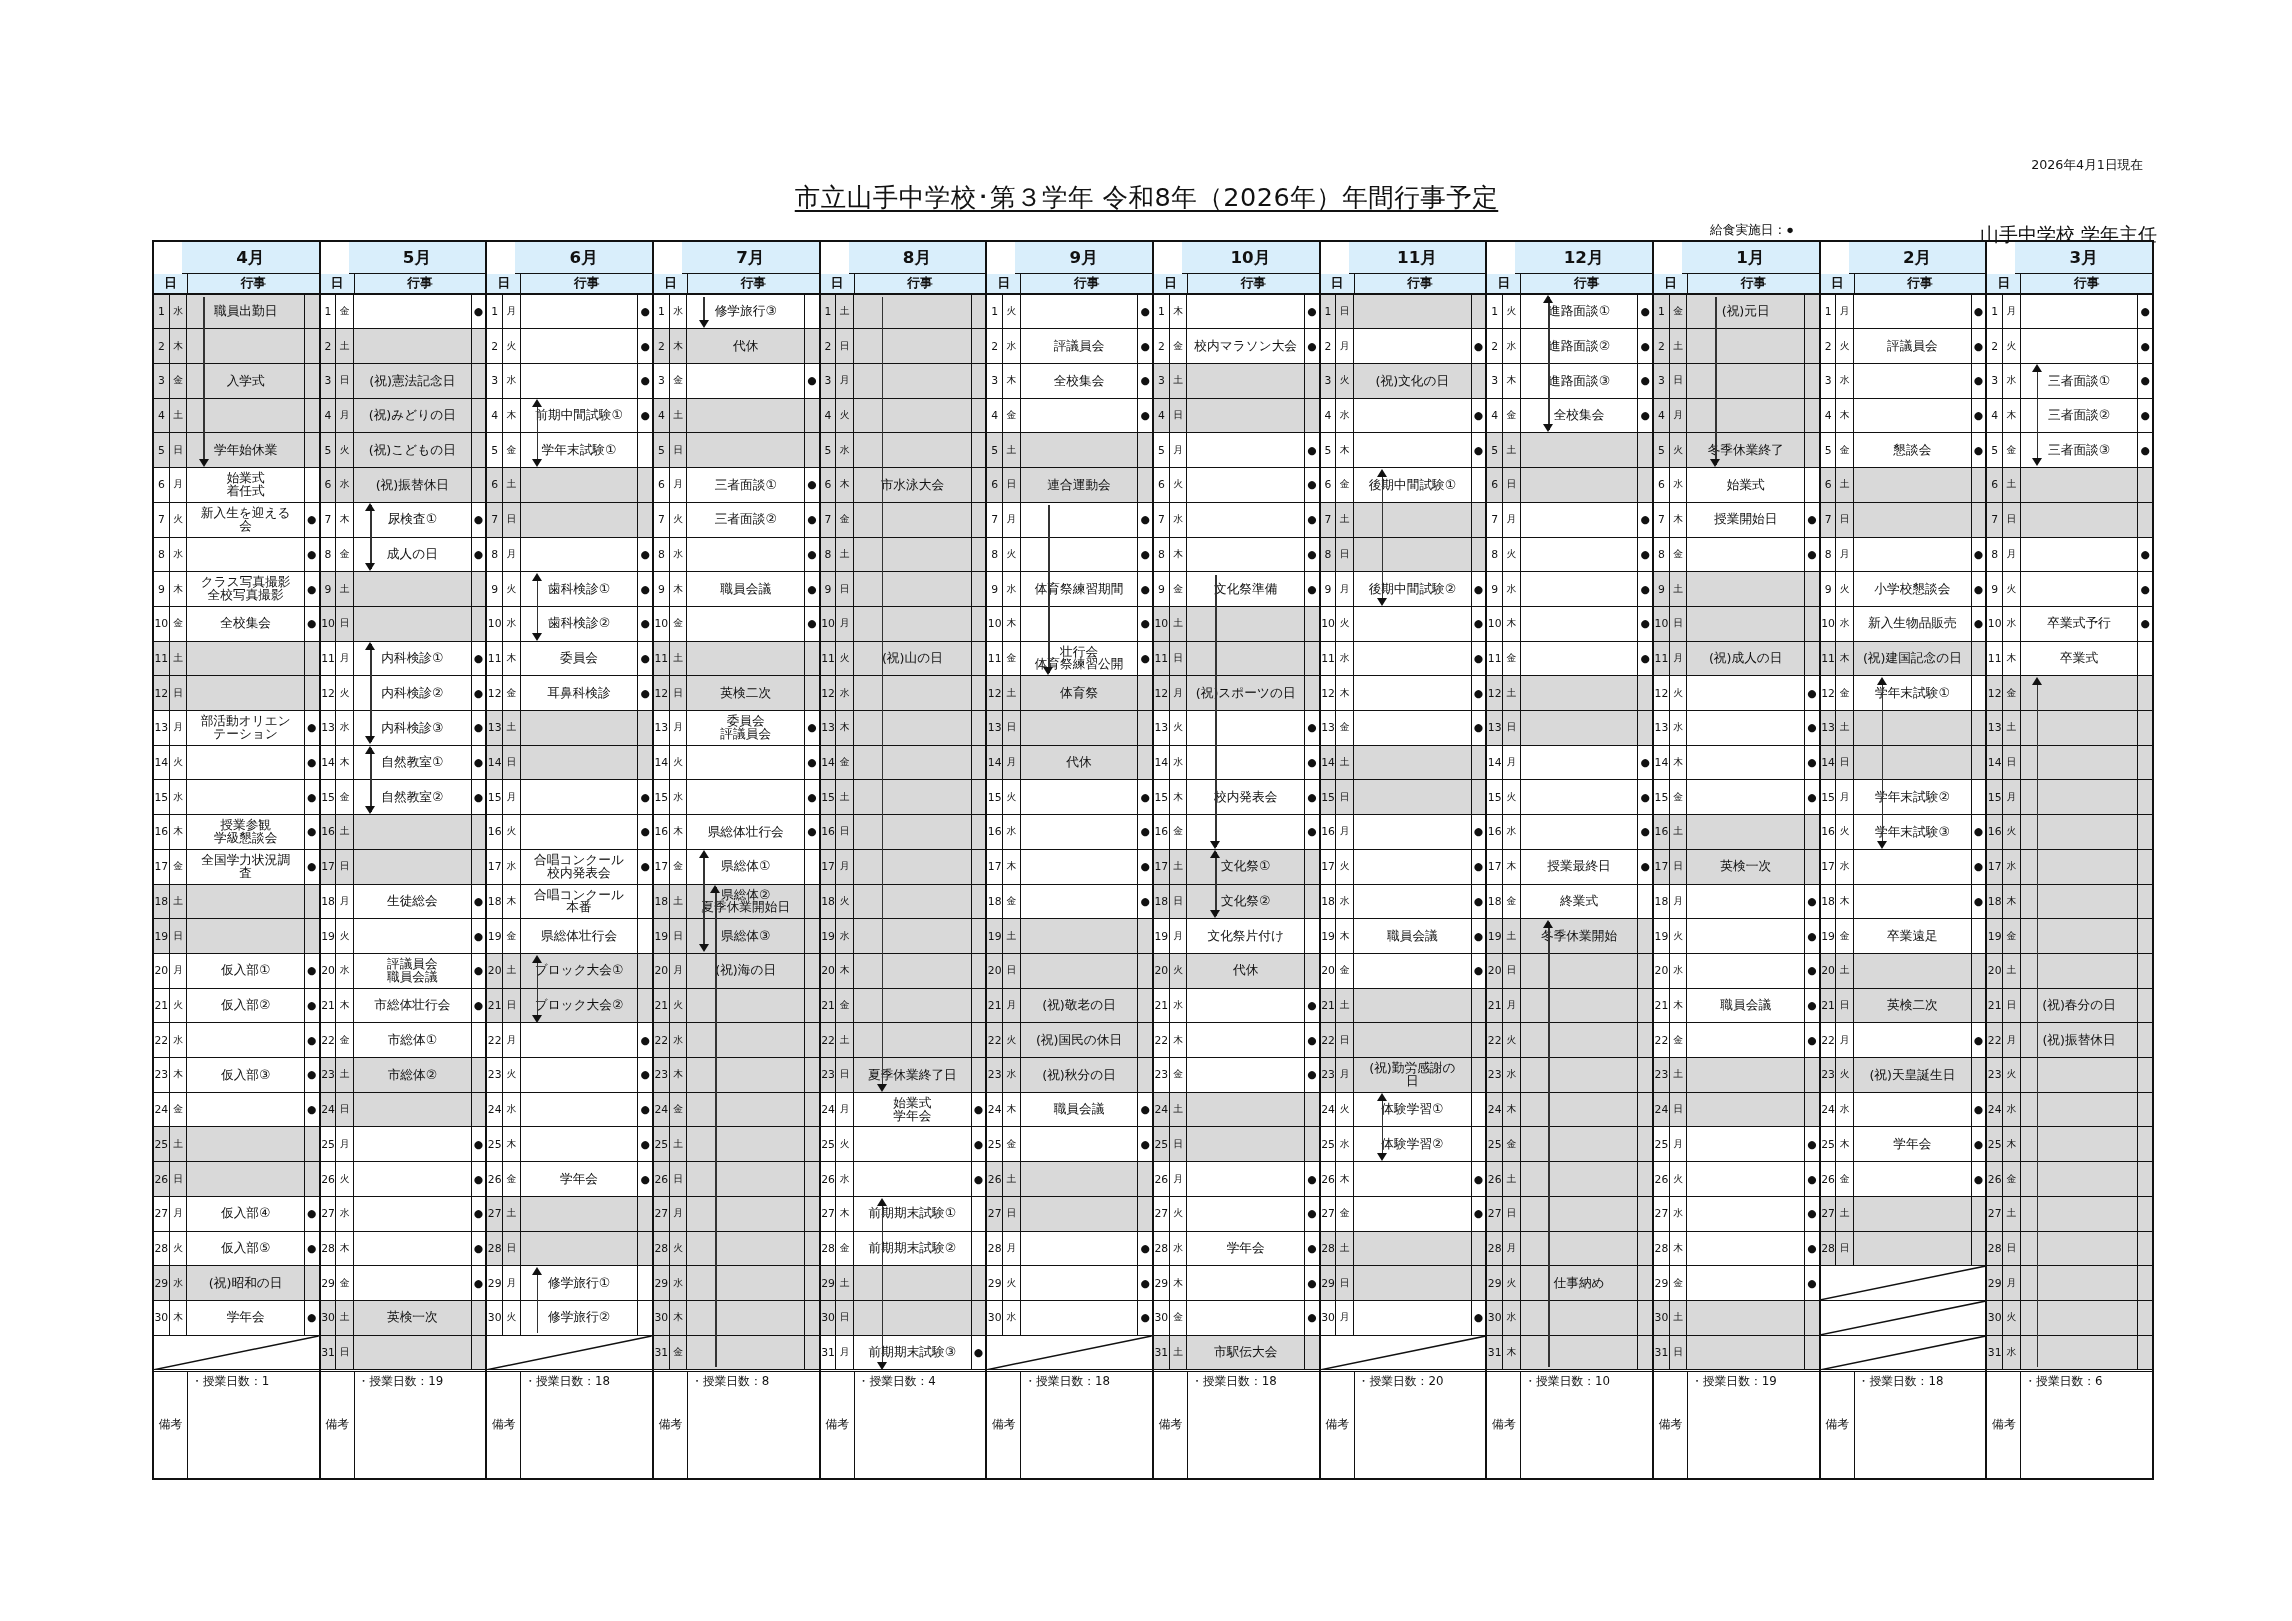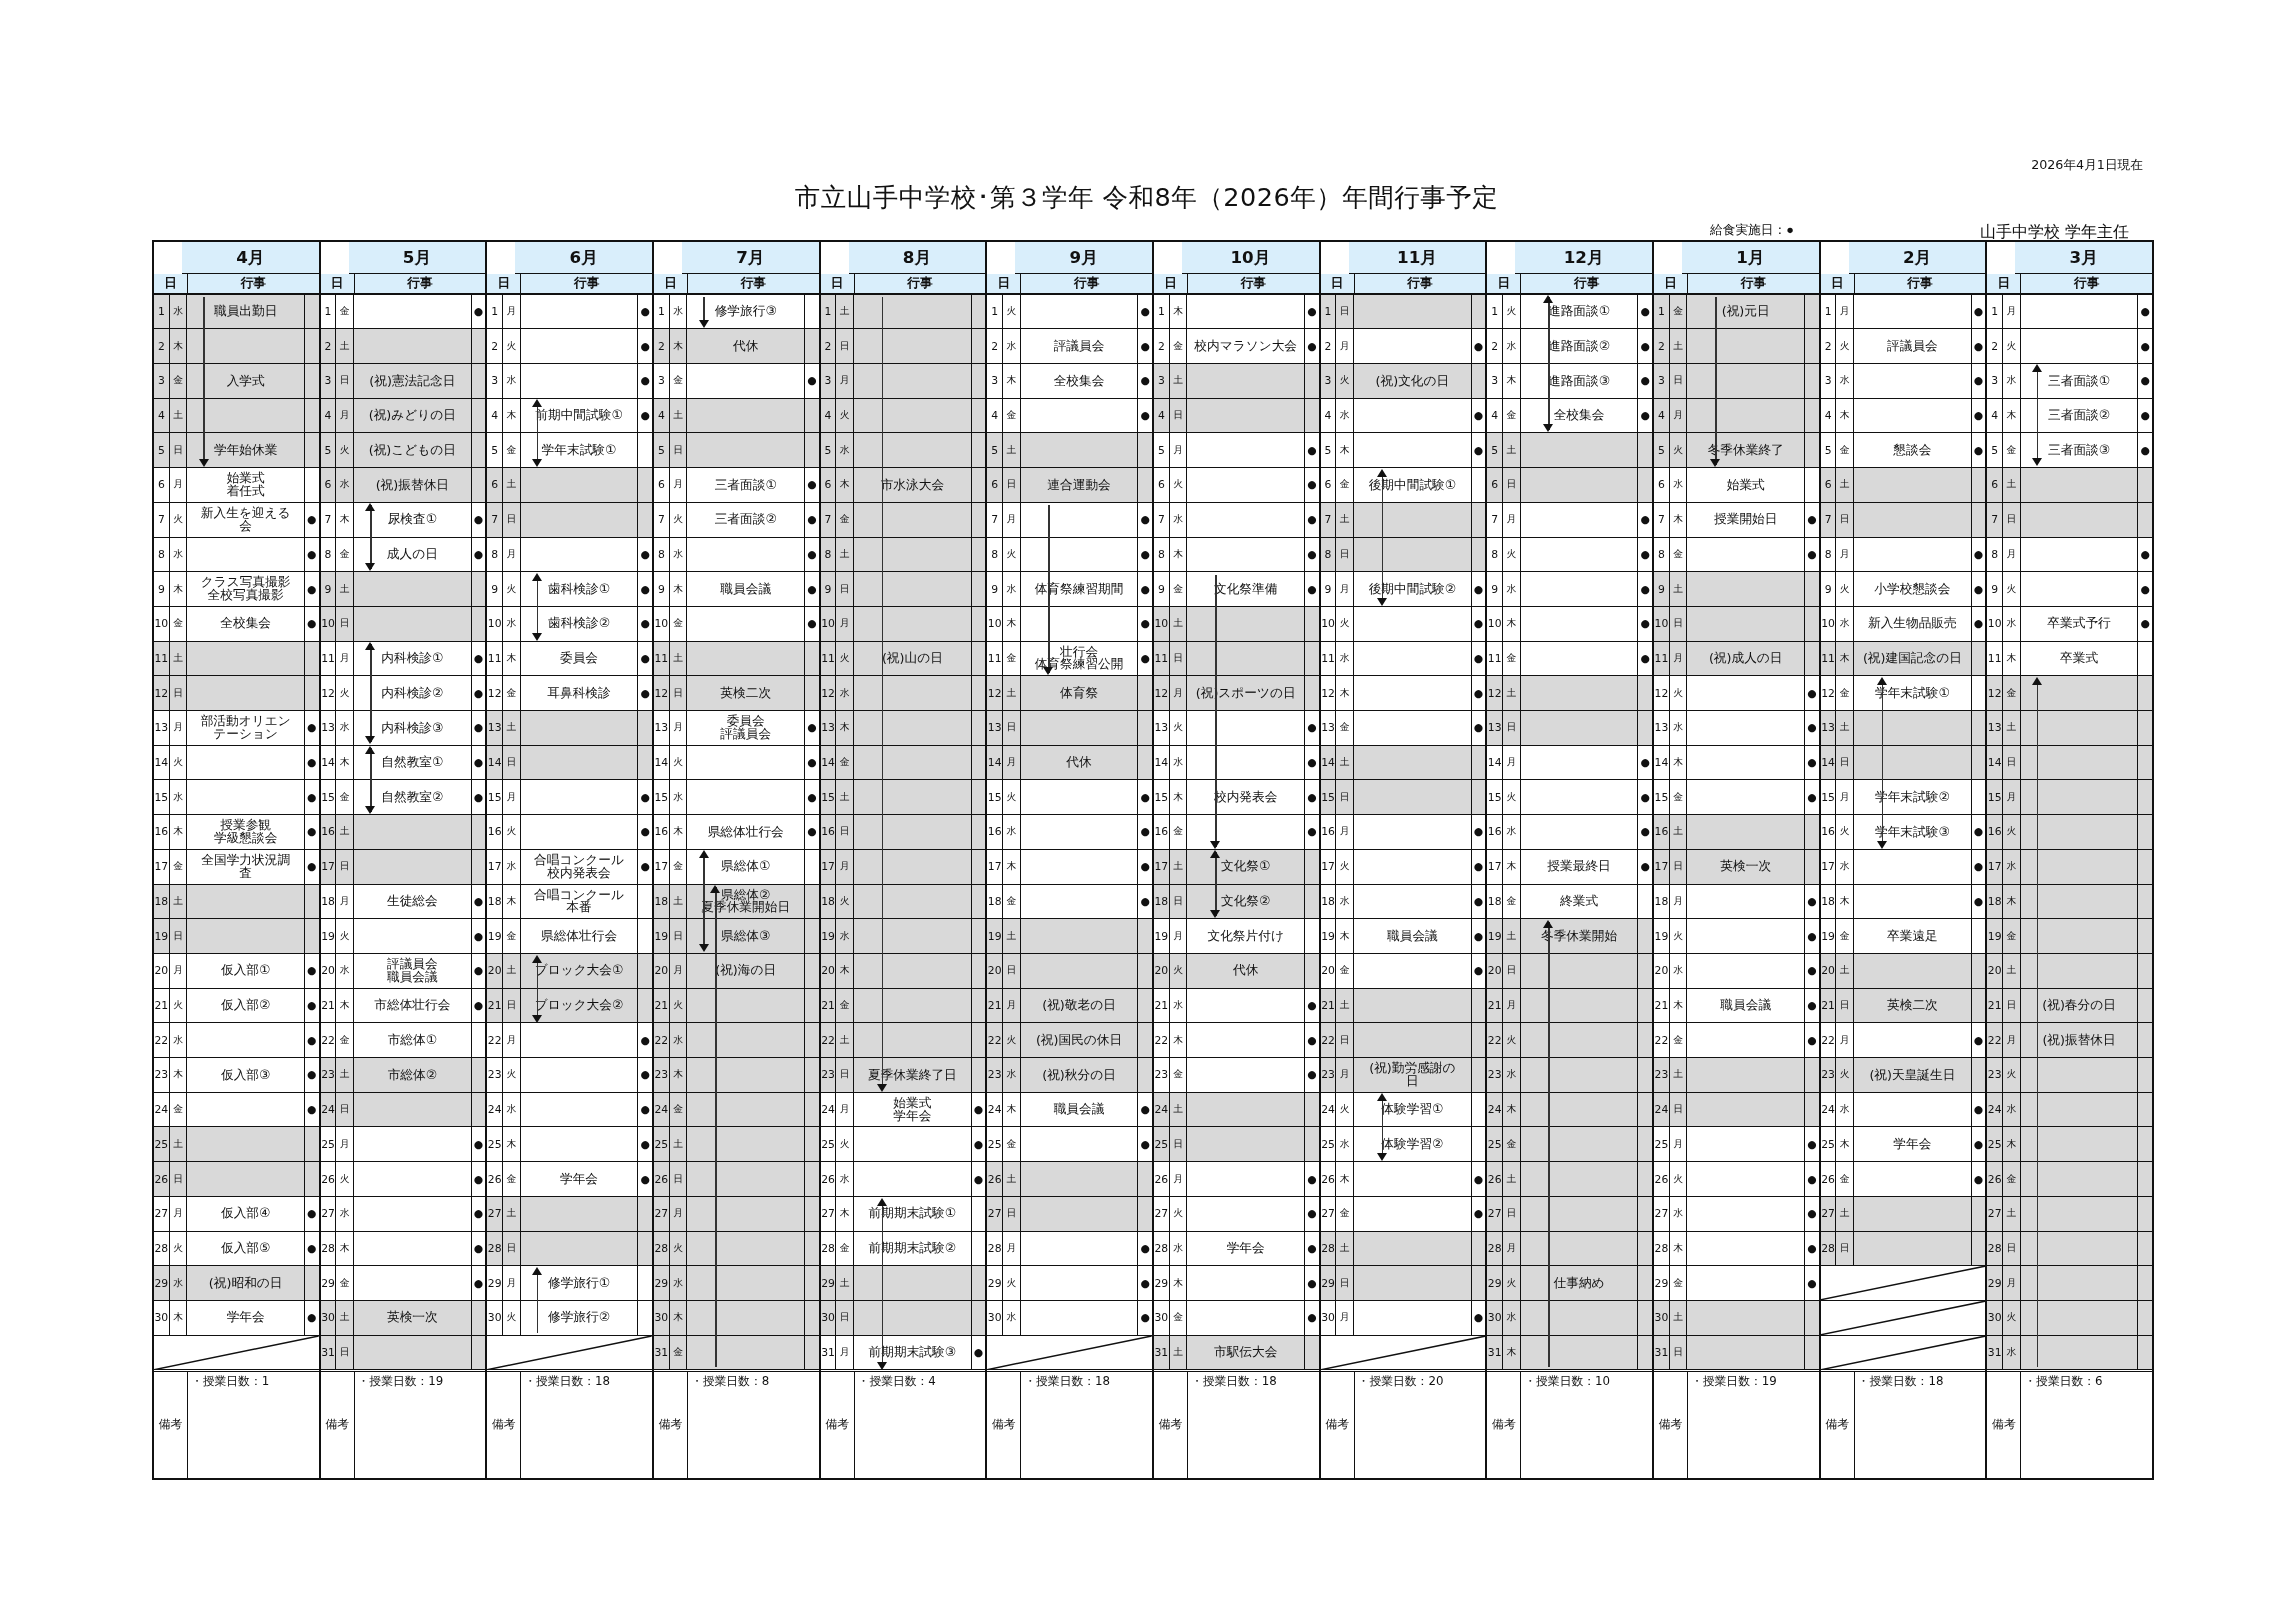--- a/index.html
+++ b/index.html
@@ -1,21 +1,21 @@
 <!DOCTYPE html>
 <html><head>
 <meta charset="utf-8">
 <style>
   html,body{margin:0;padding:0;background:#fff;}
   body{width:2293px;height:1621px;position:relative;font-family:"DejaVu Sans","Liberation Sans",sans-serif;color:#111;overflow:hidden;}
   .asof{position:absolute;right:150px;top:157px;font-size:12.7px;}
   .title{position:absolute;left:0;width:100%;top:180px;text-align:center;font-size:25.5px;letter-spacing:0.5px;}
-  .title span{text-underline-offset:3.9px;}
+  .title span{text-decoration:underline;text-underline-offset:3.9px;}
   .meal-legend{position:absolute;left:1710px;top:222px;font-size:12.7px;font-family:Liberation Serif, serif;}
-  .author{position:absolute;left:1980px;top:222px;font-size:16px;}
+  .author{position:absolute;left:1980px;top:222px;font-size:19px;}
   .sheet{position:absolute;left:152px;top:240px;width:2002px;height:1240px;border:2.9px solid #111;box-sizing:border-box;display:flex;}
   .month{position:relative;flex:1 1 0;border-right:2px solid #111;display:flex;flex-direction:column;}
   .month:last-child{border-right:none;}
   .mhead{height:31px;background:#d9eefb;border-bottom:1.5px solid #111;display:flex;align-items:center;justify-content:center;font-size:16.7px;font-weight:bold;margin-left:28px;}
   .subhead{height:18.6px;background:#d9eefb;border-bottom:2.9px double #111;display:flex;font-size:12.7px;font-weight:bold;}
   .subhead .sd{width:33px;border-right:1.5px solid #111;display:flex;align-items:center;justify-content:center;}
   .subhead .se{flex:1;display:flex;align-items:center;justify-content:center;}
   .rows{position:relative;height:1076px;display:flex;flex-direction:column;}
   .row{flex:1 1 0;display:flex;border-bottom:1.5px solid #111;box-sizing:border-box;font-size:12.7px;}
   .row.gray .c-d,.row.gray .c-w,.row.gray .c-e,.row.gray .c-m{background:#d9d9d9;}

